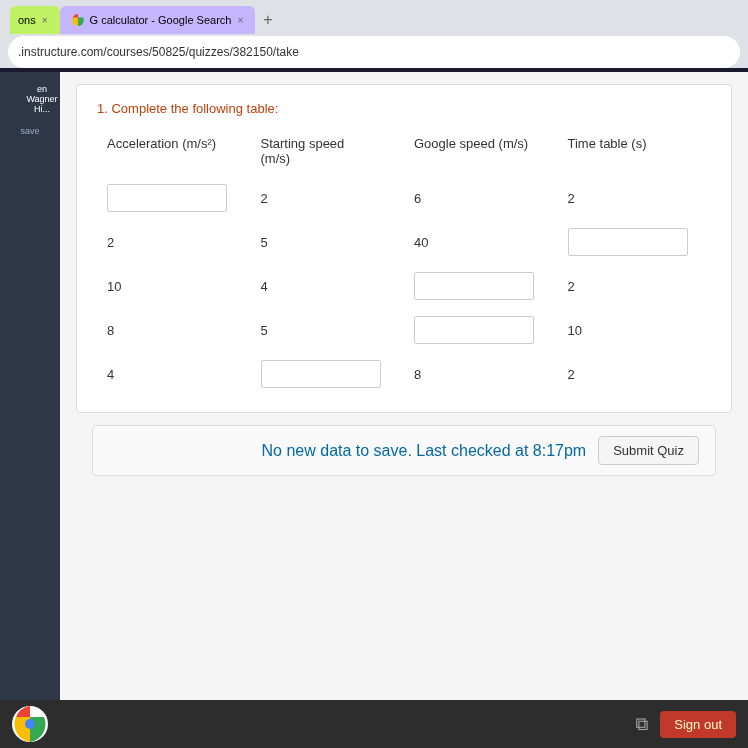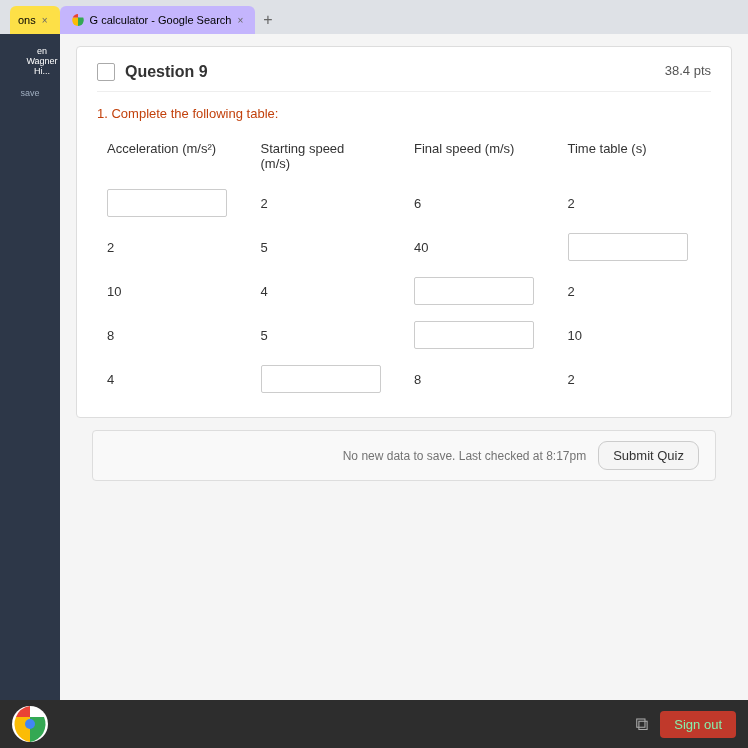--- a/index.html
+++ b/index.html
@@ -43,21 +43,21 @@
       color: #666;
       cursor: pointer;
     }
     .tab-new {
       padding: 4px 8px;
       font-size: 16px;
       color: #666;
       cursor: pointer;
     }
     .tab-inactive {
-      background: #fde047;
+      background: #bef264;
       margin-left: 2px;
       padding-left: 8px;
     }
 
     .address-bar {
       background: #ffffff;
       height: 32px;
       display: flex;
       align-items: center;
       padding: 0 10px;
@@ -188,28 +188,28 @@
       border-radius: 4px;
       padding: 10px 16px;
       margin: 0 16px 12px 16px;
       display: flex;
       justify-content: flex-end;
       align-items: center;
       gap: 12px;
     }
 
     .status-text {
-      font-size: 12px;
-      color: #737373;
+      font-size: 16px;
+      color: #0369a1;
     }
 
     .submit-btn {
       background: #f5f5f5;
       border: 1px solid #ccc;
-      border-radius: 9px;
+      border-radius: 4px;
       padding: 6px 14px;
       font-size: 13px;
       cursor: pointer;
       color: #333;
     }
 
     
     .taskbar {
       position: absolute;
       bottom: 0;
@@ -218,21 +218,21 @@
       height: 48px;
       background: #2d2d2d;
       display: flex;
       align-items: center;
       justify-content: space-between;
       padding: 0 12px;
     }
 
     .sign-out-btn {
       background: #c0392b;
-      color: #86efac;
+      color: #fef9c3;
       border: none;
       border-radius: 4px;
       padding: 6px 14px;
       font-size: 13px;
       cursor: pointer;
     }
 
     .taskbar-right {
       display: flex;
       align-items: center;
@@ -259,51 +259,47 @@
         <circle cx="12" cy="12" r="5" fill="#4285F4"></circle>
         <path d="M12 7h10.4A12 12 0 0 1 12 24" fill="#34A853"></path>
         <path d="M12 7H1.6A12 12 0 0 0 12 24" fill="#FBBC05"></path>
         <path d="M12 7H1.6A12 12 0 0 1 12 0" fill="#EA4335"></path>
       </svg>
       <span>G  calculator - Google Search</span>
       <span class="tab-close">×</span>
     </div>
     <span class="tab-new">+</span>
   </div>
+  <div class="address-bar">
+    <span>.instructure.com/courses/50825/quizzes/382150/take</span>
+  </div>
 </div>
 
 <div class="page-wrapper">
   <div class="content-area">
 
     <div class="sidebar">
       <div class="sidebar-item-label active">en Wagner Hi...</div>
       <div class="sidebar-item-label">save</div>
     </div>
 
     <div class="main-content">
 
       <div class="question-card">
-        <div class="question-header">
-          <div style="display:flex; align-items:center; gap:10px;">
-            <div style="width:18px; height:18px; border:1.5px solid #aaa; border-radius:2px; display:inline-block;"></div>
-            <span class="question-title">Question 9</span>
-          </div>
-          <span class="question-pts">38.4 pts</span>
-        </div>
 
         <div class="question-body">
           <span>1. Complete the following table:</span>
         </div>
 
         <table class="data-table">
           <thead>
             <tr>
               <th>Acceleration (m/s²)</th>
               <th>Starting speed<br>(m/s)</th>
-              <th>Final speed (m/s)</th>
+              <th>Google speed (m/s)</th>
               <th>Time table (s)</th>
             </tr>
           </thead>
           <tbody>
 
             <tr>
               <td>
                 <input type="text" class="table-input" value="" style="">
               </td>
               <td>2</td>

